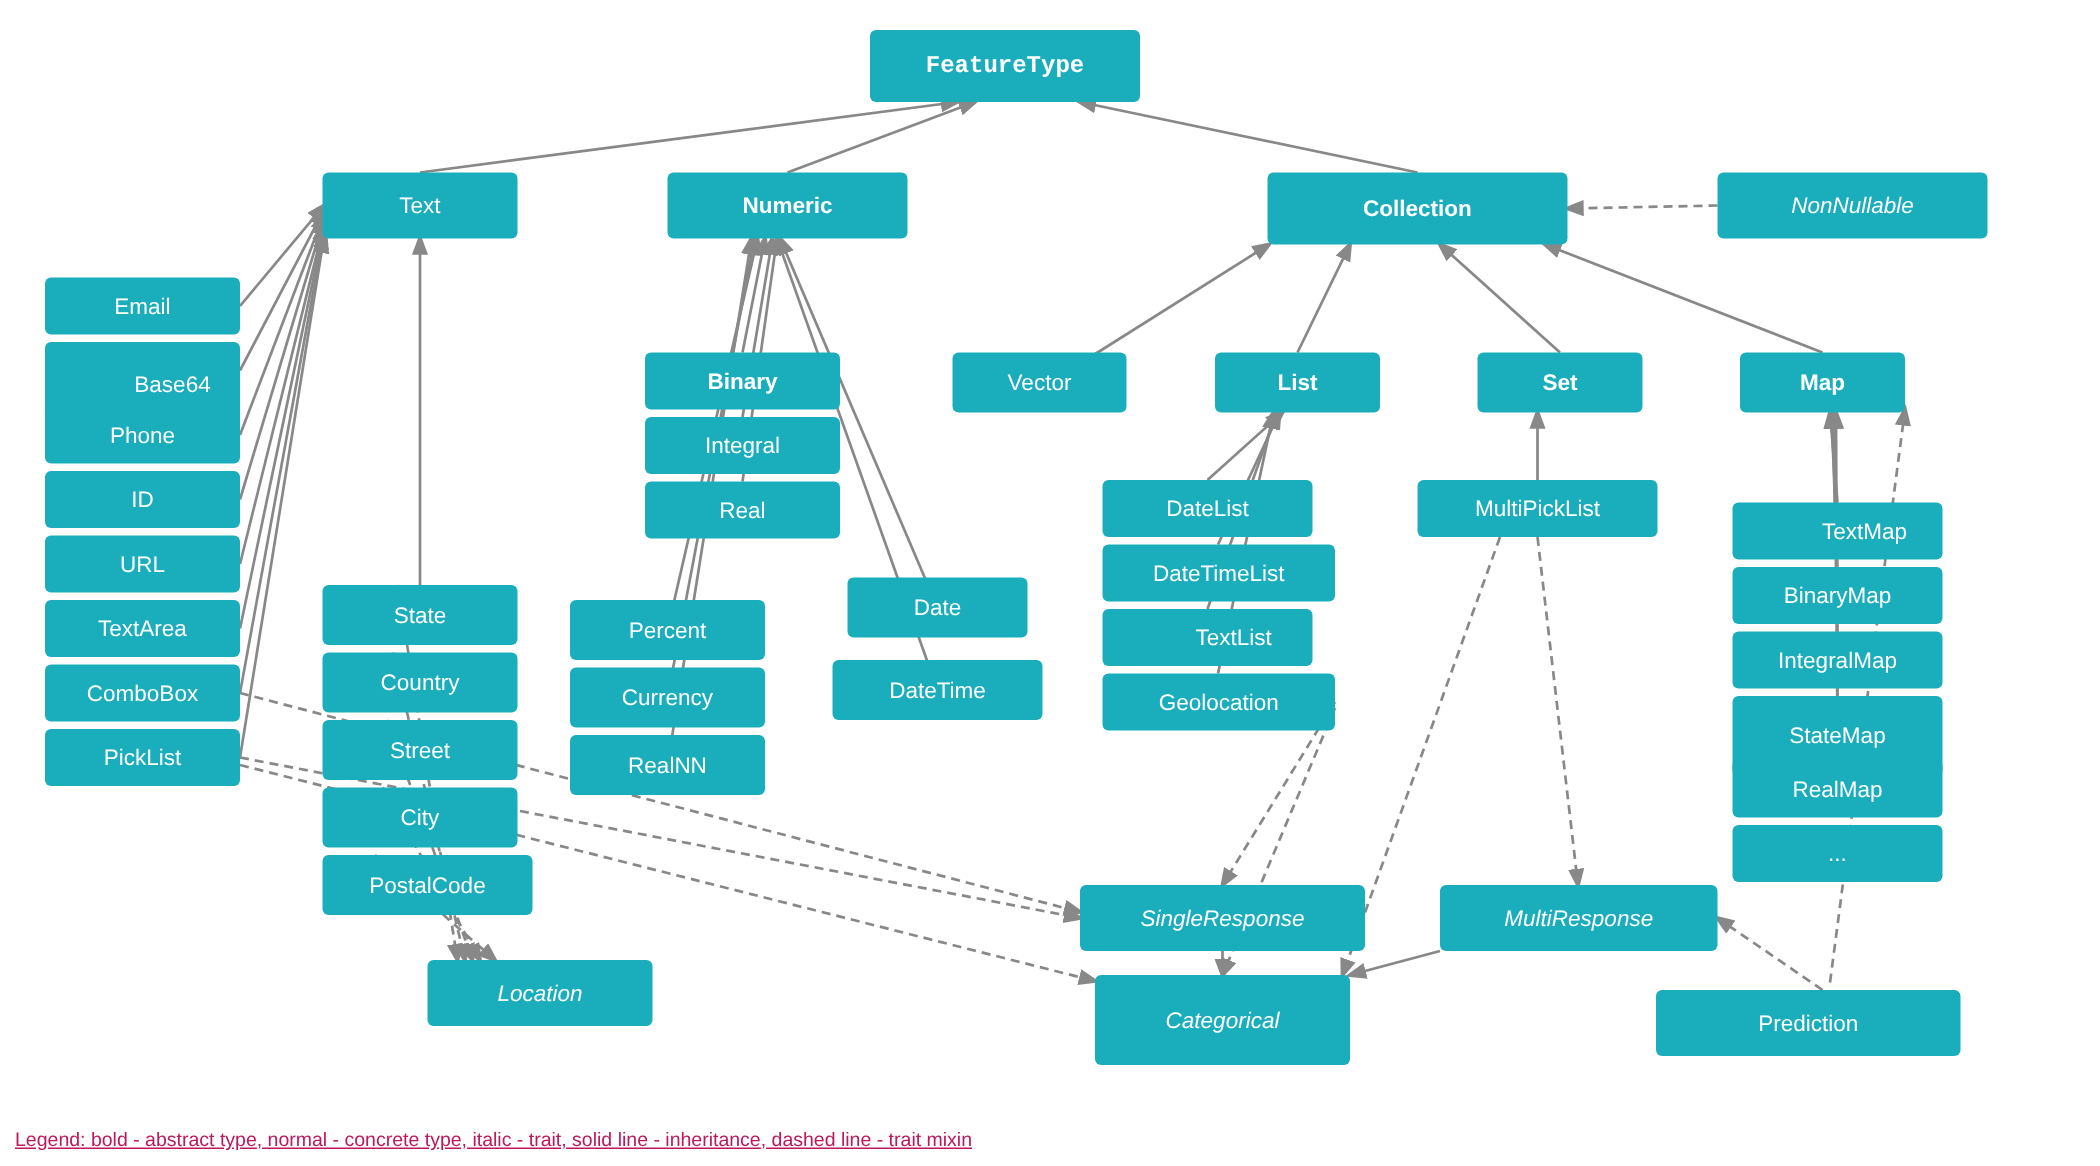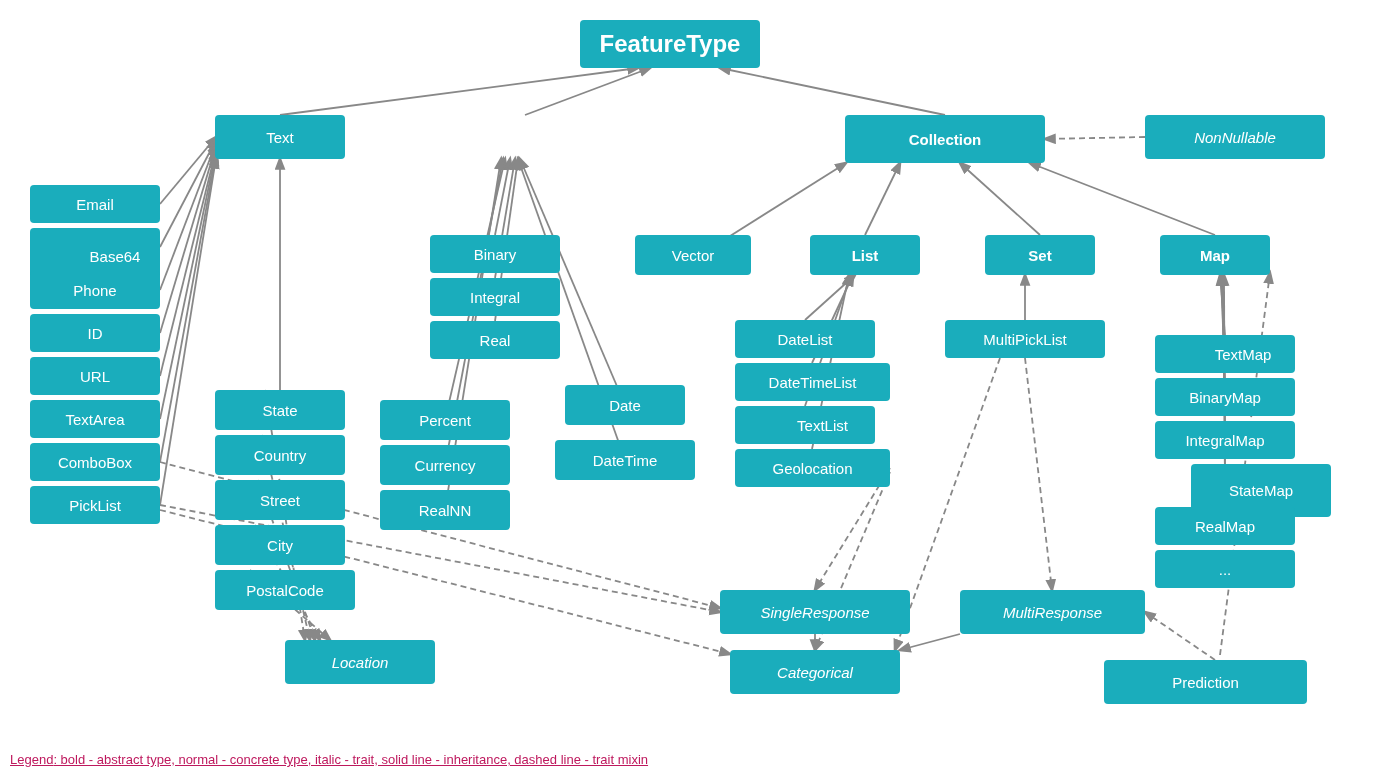--- a/index.html
+++ b/index.html
@@ -25,21 +25,21 @@
       text-align: center;
       border-radius: 4px;
       display: flex;
       align-items: center;
       justify-content: center;
       font-size: 15px;
     }
 
     .node.bold-text { font-weight: bold; }
     .node.italic-text { font-style: italic; }
-    .node.large { font-size: 24px; }
+    .node.large { font-size: 16px; font-family: Liberation Mono, monospace; }
 
     .legend {
       position: absolute;
       bottom: 10px;
       left: 10px;
       font-size: 13px;
       color: #be185d;
     }
 
     .legend span { text-decoration: underline; }
@@ -144,20 +144,23 @@
 
     <line class="dashed-arrow" x1="160" y1="462" x2="720" y2="608" marker-end="url(#arrowhead-dashed)"></line>
   </svg>
 
 <div class="node bold-text large" style="left: 580px; top: 20px; width: 180px; height: 48px;">
       <span>FeatureType</span>
     </div>
     <div class="node" style="left: 215px; top: 115px; width: 130px; height: 44px;">
       <span>Text</span>
     </div>
+    <div class="node bold-text" style="left: 445px; top: 115px; width: 160px; height: 44px;">
+      <span>Numeric</span>
+    </div>
     <div class="node bold-text" style="left: 845px; top: 115px; width: 200px; height: 48px;">
       <span>Collection</span>
     </div>
     <div class="node italic-text" style="left: 1145px; top: 115px; width: 180px; height: 44px;">
       <span>NonNullable</span>
     </div>
     <div class="node" style="left: 30px; top: 185px; width: 130px; height: 38px;">
       <span>Email</span>
     </div>
     <div class="node" style="left: 30px; top: 228px; width: 130px; height: 56px; padding-left: 40px;">
@@ -174,21 +177,21 @@
     </div>
     <div class="node" style="left: 30px; top: 400px; width: 130px; height: 38px;">
       <span>TextArea</span>
     </div>
     <div class="node" style="left: 30px; top: 443px; width: 130px; height: 38px;">
       <span>ComboBox</span>
     </div>
     <div class="node" style="left: 30px; top: 486px; width: 130px; height: 38px;">
       <span>PickList</span>
     </div>
-    <div class="node" style="left: 430px; top: 235px; width: 130px; height: 38px;">
+    <div class="node" style="left: 430px; top: 235px; width: 130px; height: 38px; font-weight: bold;">
       <span>Binary</span>
     </div>
     <div class="node" style="left: 430px; top: 278px; width: 130px; height: 38px;">
       <span>Integral</span>
     </div>
     <div class="node" style="left: 430px; top: 321px; width: 130px; height: 38px;">
       <span>Real</span>
     </div>
     <div class="node" style="left: 215px; top: 390px; width: 130px; height: 40px;">
       <span>State</span>
@@ -249,39 +252,39 @@
     </div>
     <div class="node" style="left: 1155px; top: 335px; width: 140px; height: 38px; padding-left: 36px;">
       <span>TextMap</span>
     </div>
     <div class="node" style="left: 1155px; top: 378px; width: 140px; height: 38px;">
       <span>BinaryMap</span>
     </div>
     <div class="node" style="left: 1155px; top: 421px; width: 140px; height: 38px;">
       <span>IntegralMap</span>
     </div>
-    <div class="node" style="left: 1155px; top: 464px; width: 140px; height: 53px; margin-left: 36px;">
+    <div class="node" style="left: 1155px; top: 464px; width: 140px; height: 53px;">
       <span>StateMap</span>
     </div>
     <div class="node" style="left: 1155px; top: 507px; width: 140px; height: 38px;">
       <span>RealMap</span>
     </div>
     <div class="node" style="left: 1155px; top: 550px; width: 140px; height: 38px;">
       <span>...</span>
     </div>
     <div class="node italic-text" style="left: 285px; top: 640px; width: 150px; height: 44px;">
       <span>Location</span>
     </div>
     <div class="node italic-text" style="left: 720px; top: 590px; width: 190px; height: 44px;">
       <span>SingleResponse</span>
     </div>
     <div class="node italic-text" style="left: 960px; top: 590px; width: 185px; height: 44px;">
       <span>MultiResponse</span>
     </div>
-    <div class="node italic-text" style="left: 730px; top: 650px; width: 170px; height: 44px;">
+    <div class="node italic-text" style="left: 730px; top: 650px; width: 170px; height: 60px;">
       <span>Categorical</span>
     </div>
     <div class="node" style="left: 1104px; top: 660px; width: 203px; height: 44px;">
       <span>Prediction</span>
     </div>
   </div>
 
 <div class="legend">
   <span>Legend</span><span>: bold - abstract type, normal - concrete type, italic - trait, solid line - inheritance, dashed line - trait mixin</span>
 </div>

